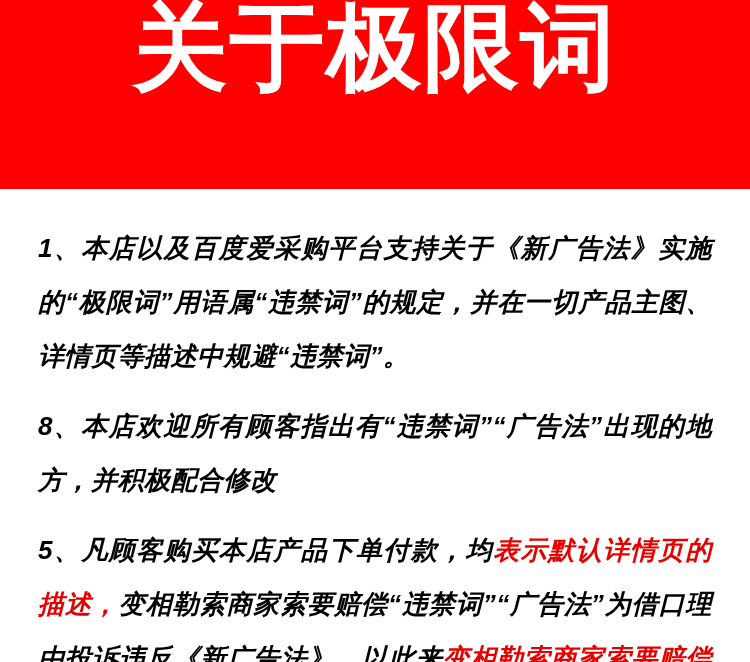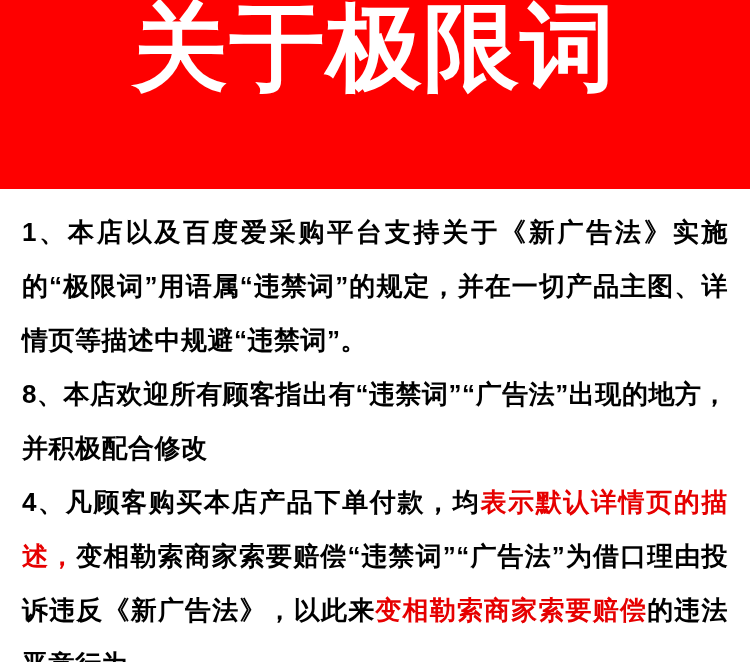--- a/index.html
+++ b/index.html
@@ -34,31 +34,32 @@
   .notice {
     padding: 16px 22px 0 22px;
     font-size: 26px;
     font-weight: bold;
     color: var(--body-fg, #000000);
     line-height: 54px;
     text-align: justify;
     letter-spacing: 0.5px;
   }
   .notice p {
-    margin: 0;
+    margin: 16px;
+    font-style: italic;
   }
   .red-text {
     color: var(--highlight, #e60000);
   }
 </style>
 </head>
 <body>
 
 <div class="page">
   <div class="banner">
     <div class="banner-title">关于极限词</div>
   </div>
   <div class="notice">
     <p><span>1、本店以及百度爱采购平台支持关于《新广告法》实施的“极限词”用语属“违禁词”的规定，并在一切产品主图、详情页等描述中规避“违禁词”。</span></p>
     <p><span>8、本店欢迎所有顾客指出有“违禁词”“广告法”出现的地方，并积极配合修改</span></p>
-    <p><span>4、凡顾客购买本店产品下单付款，均</span><span class="red-text">表示默认详情页的描述，</span><span>变相勒索商家索要赔偿“违禁词”“广告法”为借口理由投诉违反《新广告法》，以此来</span><span class="red-text">变相勒索商家索要赔偿</span><span>的违法恶意行为</span></p>
+    <p><span>5、凡顾客购买本店产品下单付款，均</span><span class="red-text">表示默认详情页的描述，</span><span>变相勒索商家索要赔偿“违禁词”“广告法”为借口理由投诉违反《新广告法》，以此来</span><span class="red-text">变相勒索商家索要赔偿</span><span>的违法恶意行为</span></p>
   </div>
 </div>
 
 </body></html>

